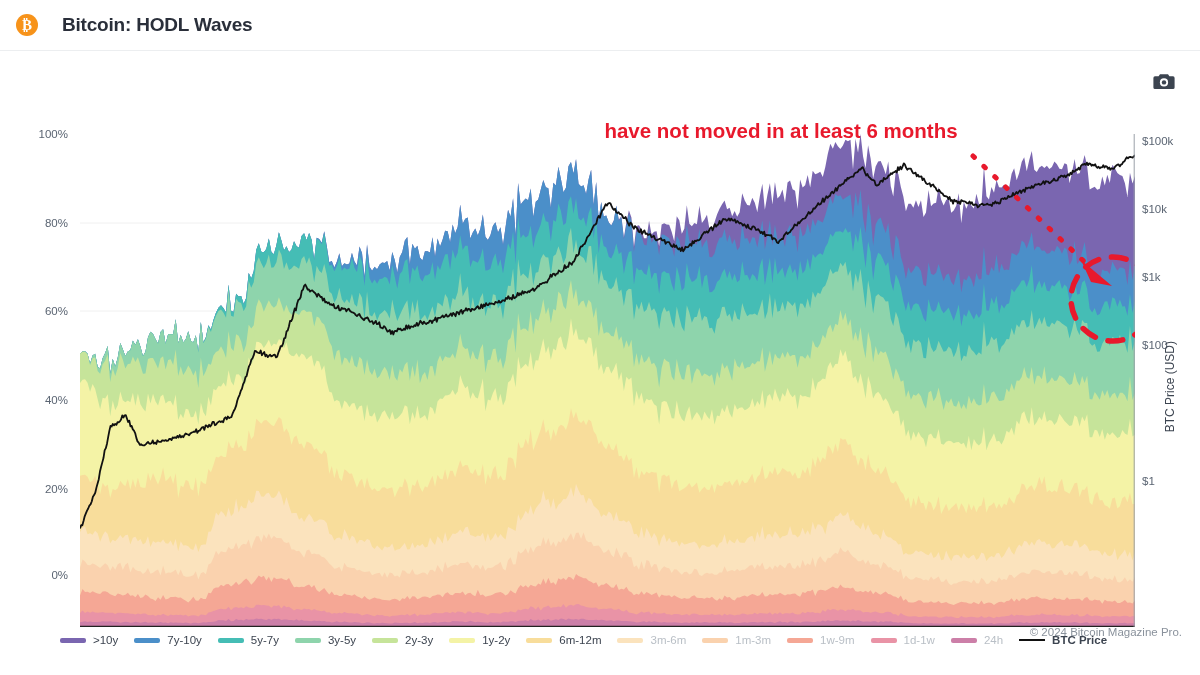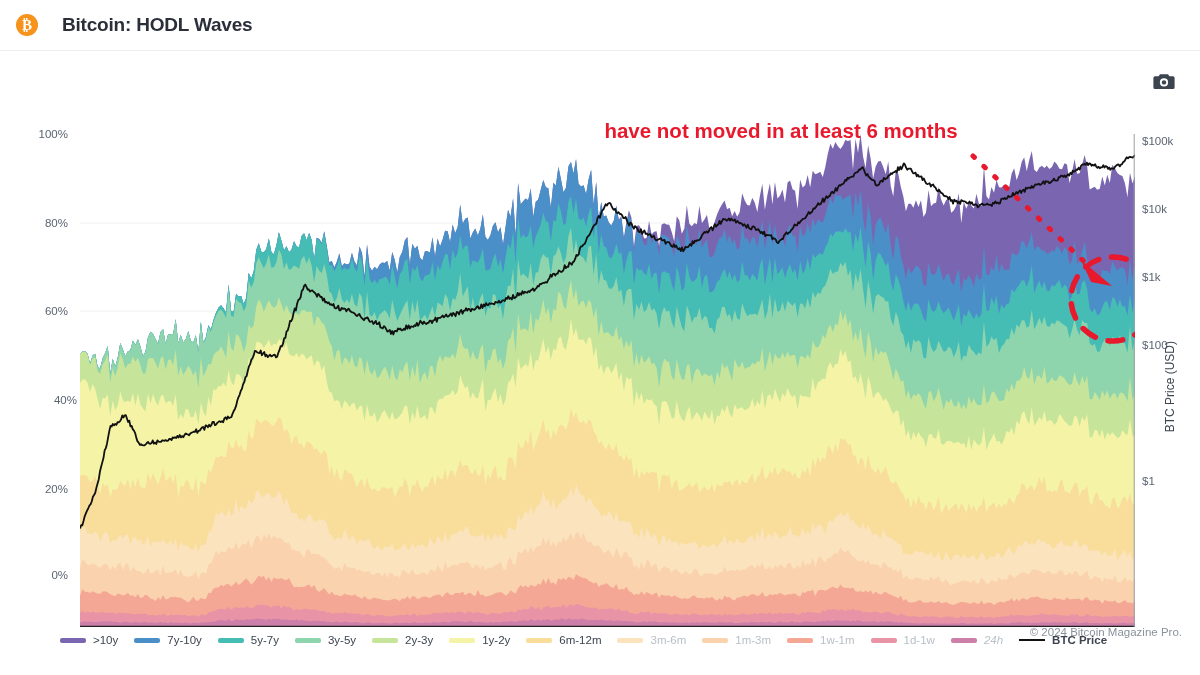--- a/index.html
+++ b/index.html
@@ -116,21 +116,21 @@
 
     <div id="watermark">COIN MAGAZINE</div>
 
     <div id="annotation">
       <div>have not moved in at least 6 months</div>
     </div>
 
     <div class="axis-label ytick-left" style="left:20px; top:77px;">100%</div>
     <div class="axis-label ytick-left" style="left:20px; top:166px;">80%</div>
     <div class="axis-label ytick-left" style="left:20px; top:254px;">60%</div>
-    <div class="axis-label ytick-left" style="left:29px; top:343px;">40%</div>
+    <div class="axis-label ytick-left" style="left:20px; top:343px;">40%</div>
     <div class="axis-label ytick-left" style="left:20px; top:432px;">20%</div>
     <div class="axis-label ytick-left" style="left:20px; top:518px;">0%</div>
 
     <div class="axis-label ytick-right" style="left:1142px; top:84px;">$100k</div>
     <div class="axis-label ytick-right" style="left:1142px; top:152px;">$10k</div>
     <div class="axis-label ytick-right" style="left:1142px; top:220px;">$1k</div>
     <div class="axis-label ytick-right" style="left:1142px; top:288px;">$100</div>
     <div class="axis-label ytick-right" style="left:1142px; top:424px;">$1</div>
     <div id="right-axis-title">BTC Price (USD)</div>
 
@@ -208,29 +208,29 @@
         <div class="legend-item">
           <span class="legend-swatch" style="background: rgb(251, 227, 189);"></span>
           <span class="legend-label" style="color: rgb(185, 191, 198);">3m-6m</span>
         </div>
         <div class="legend-item">
           <span class="legend-swatch" style="background: rgb(250, 210, 174);"></span>
           <span class="legend-label" style="color: rgb(185, 191, 198);">1m-3m</span>
         </div>
         <div class="legend-item">
           <span class="legend-swatch" style="background: rgb(245, 167, 149);"></span>
-          <span class="legend-label" style="color: rgb(185, 191, 198);">1w-1m</span>
+          <span class="legend-label" style="color: rgb(185, 191, 198);">1w-9m</span>
         </div>
         <div class="legend-item">
           <span class="legend-swatch" style="background: rgb(233, 147, 166);"></span>
           <span class="legend-label" style="color: rgb(185, 191, 198);">1d-1w</span>
         </div>
         <div class="legend-item">
           <span class="legend-swatch" style="background: rgb(204, 127, 168);"></span>
-          <span class="legend-label" style="color: rgb(185, 191, 198); font-style: italic;">24h</span>
+          <span class="legend-label" style="color: rgb(185, 191, 198);">24h</span>
         </div>
         <div class="legend-item">
           <span class="legend-line"></span>
           <span class="legend-label" style="color: rgb(60, 68, 80); font-weight: bold;">BTC Price</span>
         </div>
       </div>
   </div>
 
   <div id="footer">© 2024 Bitcoin Magazine Pro.</div>
 </div>

